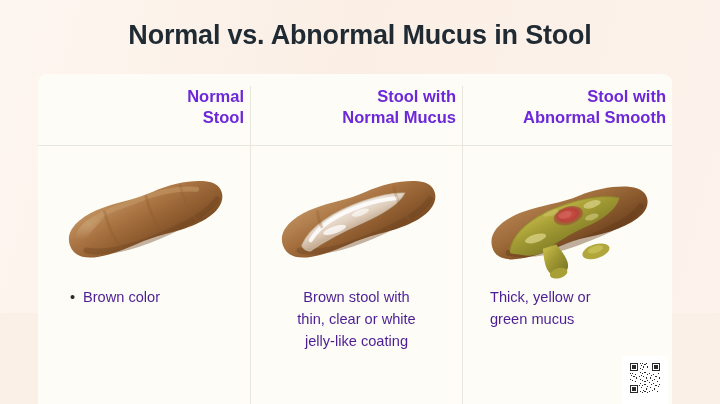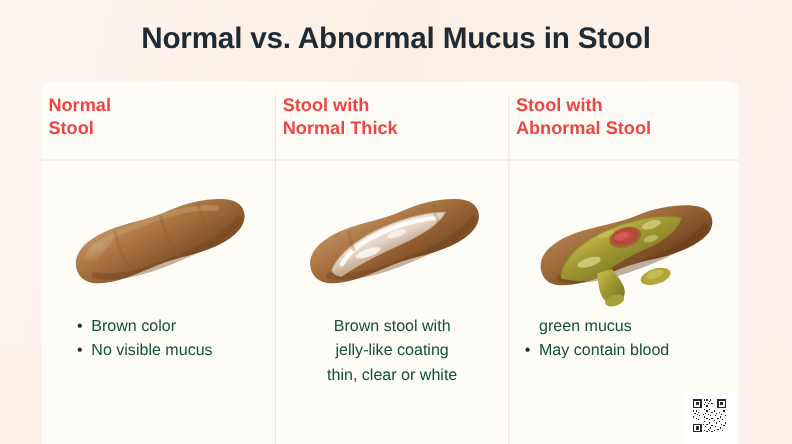--- a/index.html
+++ b/index.html
@@ -73,24 +73,24 @@
     height: 1px;
     background: #e9e6dd;
   }
 
   
   .col-head {
     position: absolute;
     top: 12px;
     left: 0;
     width: 100%;
-    text-align: left;
+    text-align: right;
     font-size: 16.5px;
     font-weight: bold;
-    color: #ef4444;
+    color: #6d28d9;
     line-height: 21px;
     padding: 0 6px;
     box-sizing: border-box;
   }
 
   
   .art {
     position: absolute;
     top: 80px;
     left: 0;
@@ -100,21 +100,21 @@
   .art svg { display: block; margin: 0 auto; }
 
   
   .body-text {
     position: absolute;
     top: 212px;
     left: 0;
     width: 100%;
     box-sizing: border-box;
     font-size: 14.6px;
-    color: #14532d;
+    color: #4c1d95;
     line-height: 22px;
   }
   .body-bullets {
     padding: 0 10px 0 32px;
     text-align: left;
   }
   .body-center {
     padding: 0 14px;
     text-align: center;
   }
@@ -198,28 +198,27 @@
             <path d="M30 76 C52 88 84 88 114 85 C140 83 160 78 170 70" fill="none" stroke="#6f4420" stroke-opacity="0.4" stroke-width="6" stroke-linecap="round"></path>
             <path d="M60 44 C58 58 60 74 64 86" fill="none" stroke="#8a5a2e" stroke-opacity="0.3" stroke-width="3"></path>
             <path d="M104 43 C102 58 104 72 108 86" fill="none" stroke="#8a5a2e" stroke-opacity="0.3" stroke-width="3"></path>
             <path d="M140 44 C138 58 140 72 144 84" fill="none" stroke="#8a5a2e" stroke-opacity="0.25" stroke-width="3"></path>
           </g>
         </svg>
       </div>
 
       <div class="body-text body-bullets">
         <span class="bullet-row">Brown color</span>
-        <span class="bullet-row">No visible mucus</span>
       </div>
     </div>
 
     <div class="col col-1">
       <div class="col-head">
         <span>Stool with</span><br>
-        <span>Normal Thick</span>
+        <span>Normal Mucus</span>
       </div>
 
       <div class="art">
         <svg width="190" height="128" viewBox="0 0 190 128">
           <defs>
             <linearGradient id="g2" x1="0.15" y1="0" x2="0.75" y2="1">
               <stop offset="0%" stop-color="#bd8d5c"></stop>
               <stop offset="38%" stop-color="#a77140"></stop>
               <stop offset="100%" stop-color="#7b4c23"></stop>
             </linearGradient>
@@ -242,29 +241,29 @@
             <path d="M34 72 C48 56 78 50 106 50 C124 50 138 52 148 56
                      C140 64 122 68 102 70 C78 72 54 76 40 80 C36 78 34 75 34 72 Z" fill="none" stroke="#cbbda9" stroke-opacity="0.7" stroke-width="1.3"></path>
             <path d="M60 44 C58 52 58 58 59 62" fill="none" stroke="#8a5a2e" stroke-opacity="0.3" stroke-width="3"></path>
             <path d="M140 46 C138 58 140 72 144 84" fill="none" stroke="#8a5a2e" stroke-opacity="0.25" stroke-width="3"></path>
           </g>
         </svg>
       </div>
 
       <div class="body-text body-center">
         <span class="plain-row" style="padding-left:0">Brown stool with</span>
+        <span class="plain-row" style="padding-left:0">thin, clear or white</span>
         <span class="plain-row" style="padding-left:0">jelly-like coating</span>
-        <span class="plain-row" style="padding-left:0">thin, clear or white</span>
       </div>
     </div>
 
     <div class="col col-2">
       <div class="col-head">
         <span>Stool with</span><br>
-        <span>Abnormal Stool</span>
+        <span>Abnormal Smooth</span>
       </div>
 
       <div class="art">
         <svg width="190" height="128" viewBox="0 0 190 128">
           <defs>
             <linearGradient id="g3" x1="0.15" y1="0" x2="0.75" y2="1">
               <stop offset="0%" stop-color="#b07c4c"></stop>
               <stop offset="40%" stop-color="#9b6837"></stop>
               <stop offset="100%" stop-color="#6f431f"></stop>
             </linearGradient>
@@ -296,22 +295,22 @@
             <ellipse cx="58" cy="74" rx="11" ry="4" fill="#ddd48a" opacity="0.75"></ellipse>
             <ellipse cx="122" cy="58" rx="9" ry="3.5" fill="#ddd48a" opacity="0.7"></ellipse>
             <ellipse cx="118" cy="70" rx="7" ry="3" fill="#ddd48a" opacity="0.55"></ellipse>
             <ellipse cx="80" cy="54" rx="8" ry="3" fill="#cfc66e" opacity="0.5"></ellipse>
             <path d="M30 78 C40 58 70 50 100 50 C122 50 140 54 150 60" fill="none" stroke="#8f8a2c" stroke-opacity="0.6" stroke-width="1.6"></path>
           </g>
         </svg>
       </div>
 
       <div class="body-text body-mixed">
+        <span class="plain-row">Thick, yellow or</span>
         <span class="plain-row">green mucus</span>
-        <span class="bullet-row">May contain blood</span>
       </div>
     </div>
 
     <div class="qr-patch"></div>
     <div class="qr">
       <svg width="32" height="32" viewBox="0 0 29 29" shape-rendering="crispEdges">
         <rect width="29" height="29" fill="#ffffff"></rect>
         <g fill="#2a2a2a">
           <rect x="1" y="1" width="7" height="7"></rect>
             <rect x="2" y="2" width="5" height="5" fill="#ffffff"></rect>

